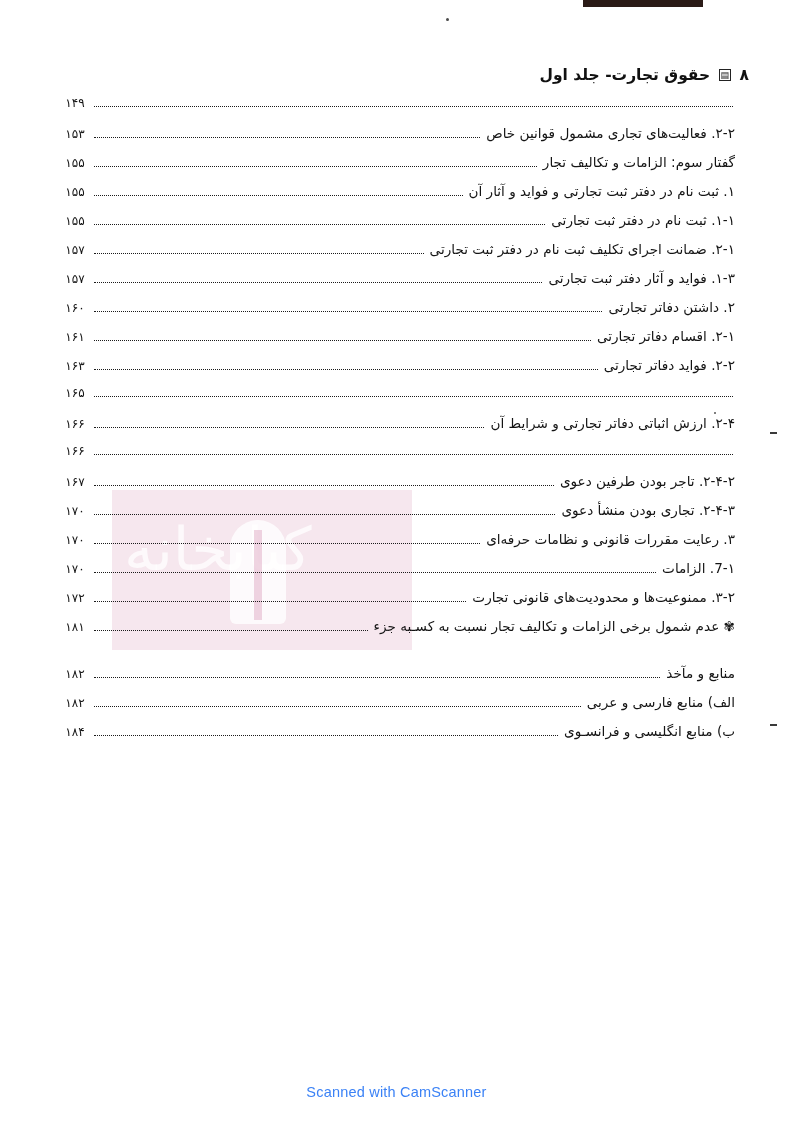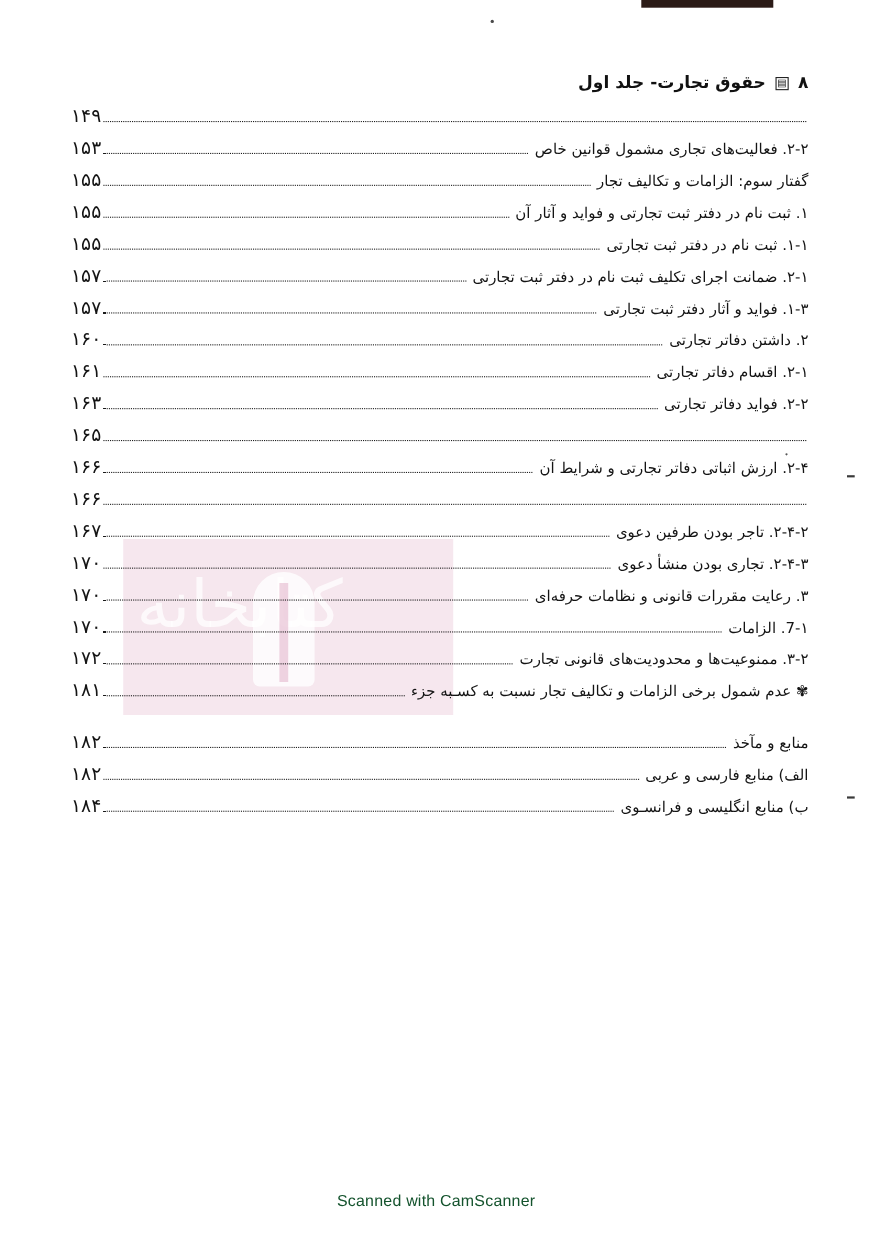--- a/index.html
+++ b/index.html
@@ -81,21 +81,21 @@
     position: absolute;
     left: 0;
     top: 0;
     right: 0;
     bottom: 0;
     z-index: 2;
   }
   .header {
     position: absolute;
     top: 66px;
-    right: 58px;
+    right: 44px;
     font-size: 15.5px;
     font-weight: bold;
     color: #111;
     direction: rtl;
     white-space: nowrap;
   }
   .header .bookmark-icon {
     display: inline-block;
     border: 1px solid #222;
     font-size: 9px;
@@ -128,36 +128,36 @@
   }
   .toc-dots {
     flex: 1 1 auto;
     border-bottom: 1.4px dotted #1b1b1b;
     margin: 0 2px 5px 2px;
     min-width: 10px;
     height: 1px;
   }
   .toc-page {
     flex: 0 0 auto;
-    font-size: 17px;
+    font-size: 12px;
     letter-spacing: 0.5px;
-    text-align: right;
+    text-align: center;
     min-width: 34px;
   }
   .spacer-block { height: 18px; }
   .scan-footer {
     position: absolute;
     left: 0;
     right: 0;
     bottom: 22px;
     text-align: center;
     direction: ltr;
     font-family: "Liberation Sans", sans-serif;
     font-size: 14.5px;
-    color: #14532d;
+    color: #3b82f6;
     letter-spacing: 0.2px;
     margin-top: 32px;
   }
   .edge-dot {
     position: absolute;
     background: #555;
     width: 2px;
     height: 2px;
     border-radius: 50%;
   }

